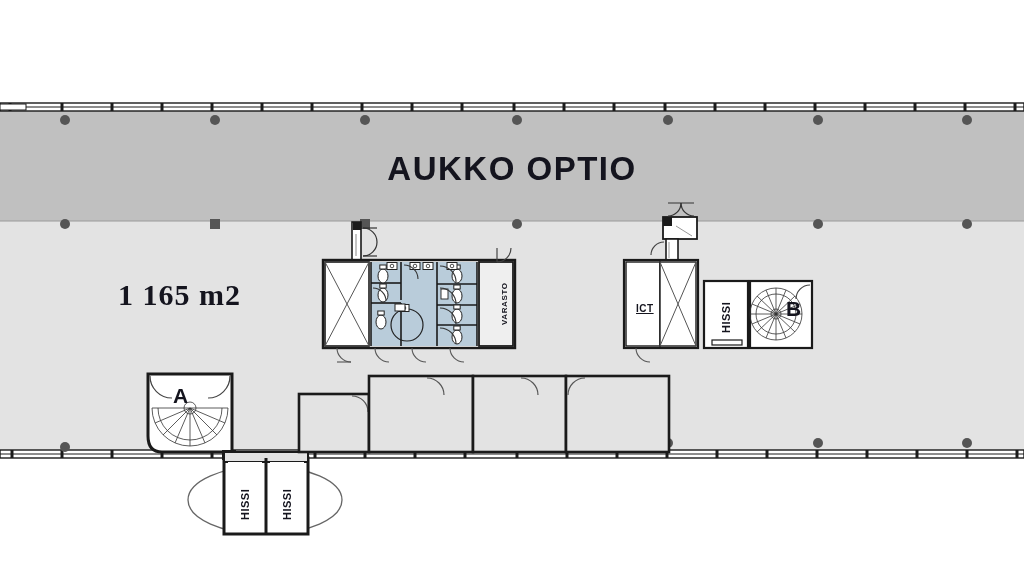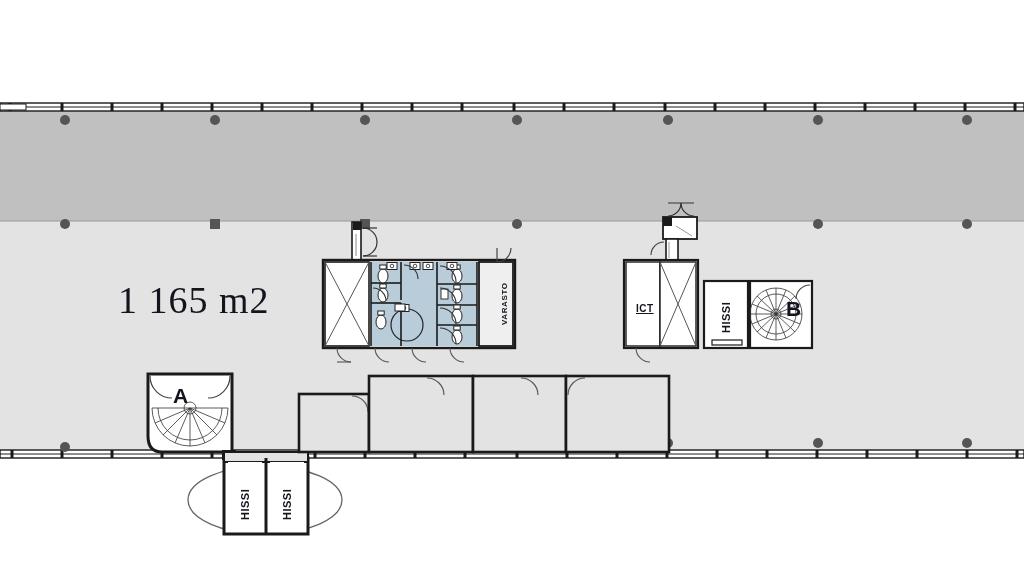--- a/index.html
+++ b/index.html
@@ -24,22 +24,22 @@
   #aukko-label{
     left:0;right:0;top:150px;
     text-align:center;
     font-size:33px;
     letter-spacing:1.5px;
     font-weight:bold;
   }
   #area-label{
     left:118px;top:278px;
     font-family:"Liberation Serif",serif;
-    font-size:38px;
-    font-weight:normal;
+    font-size:30px;
+    font-weight:bold;
     letter-spacing:1px;
   }
   .tiny{font-size:8px;letter-spacing:0.6px;}
   .bigltr{font-size:21px;font-weight:bold;}
 </style>
 </head>
 <body>
 
 <div id="stage">
 
@@ -334,20 +334,21 @@
       </g>
 
       <g>
         <rect x="566" y="376" width="103" height="76" fill="#e3e3e3" stroke="#1a1a1a" stroke-width="2.6"></rect>
         <path d="M585 378 A17 17 0 0 0 568 395" fill="none" stroke="#555" stroke-width="1.2"></path>
       </g>
     </g>
 
   </svg>
 
+  <div class="lbl" id="aukko-label">AUKKO OPTIO</div>
 
   <div class="lbl" id="area-label">1 165  m2</div>
 
   <div class="lbl tiny" style="left:500px;top:325px;transform:rotate(-90deg);transform-origin:left top;">VARASTO</div>
 
   <div class="lbl" style="left:636px;top:303px;font-size:10px;text-decoration:underline;">ICT</div>
 
   <div class="lbl" style="left:720px;top:333px;font-size:11px;transform:rotate(-90deg);transform-origin:left top;">HISSI</div>
 
   <div class="lbl bigltr" style="left:786px;top:297px;">B</div>

